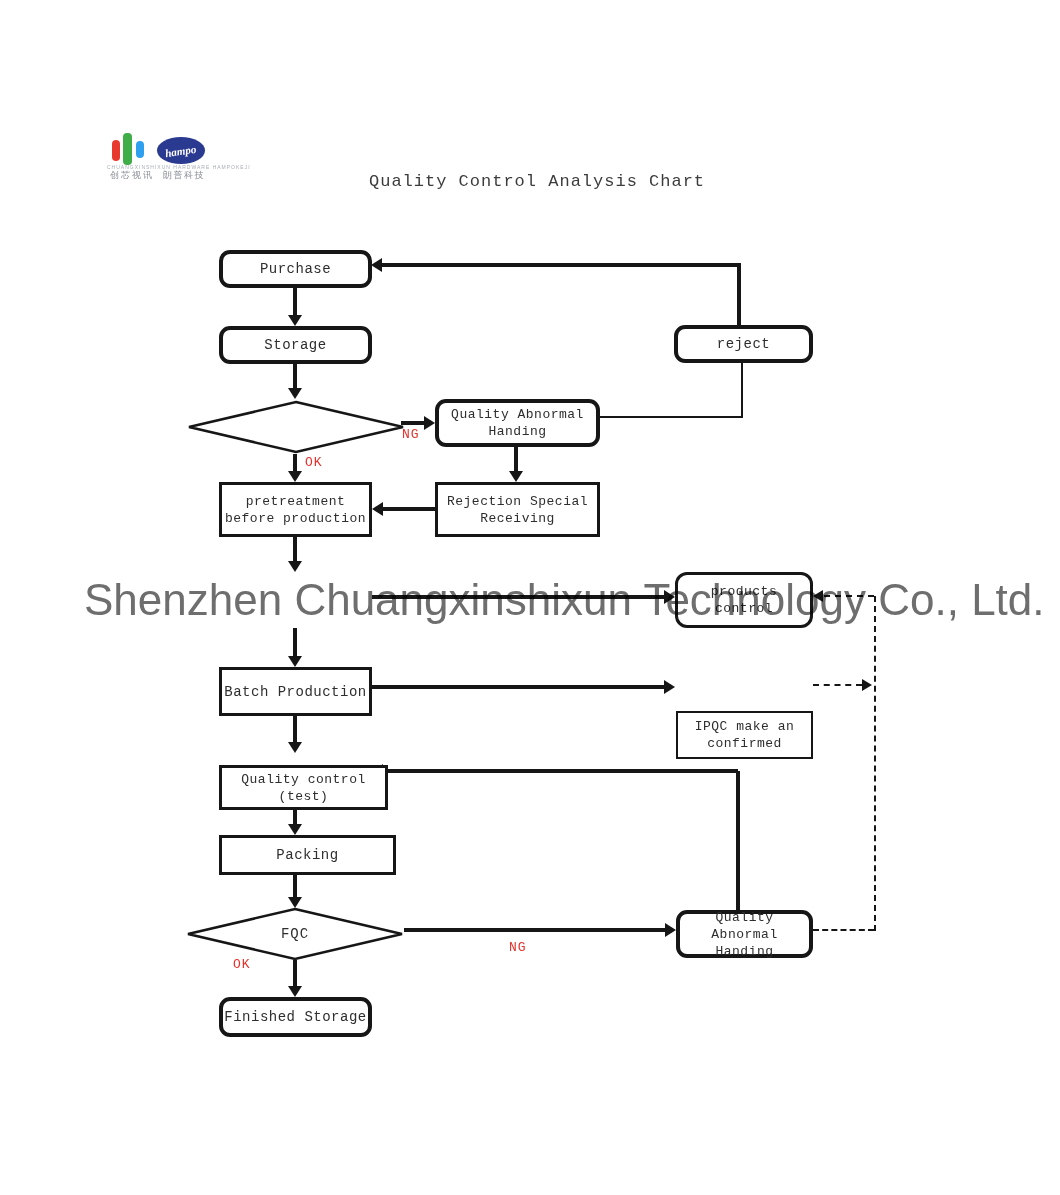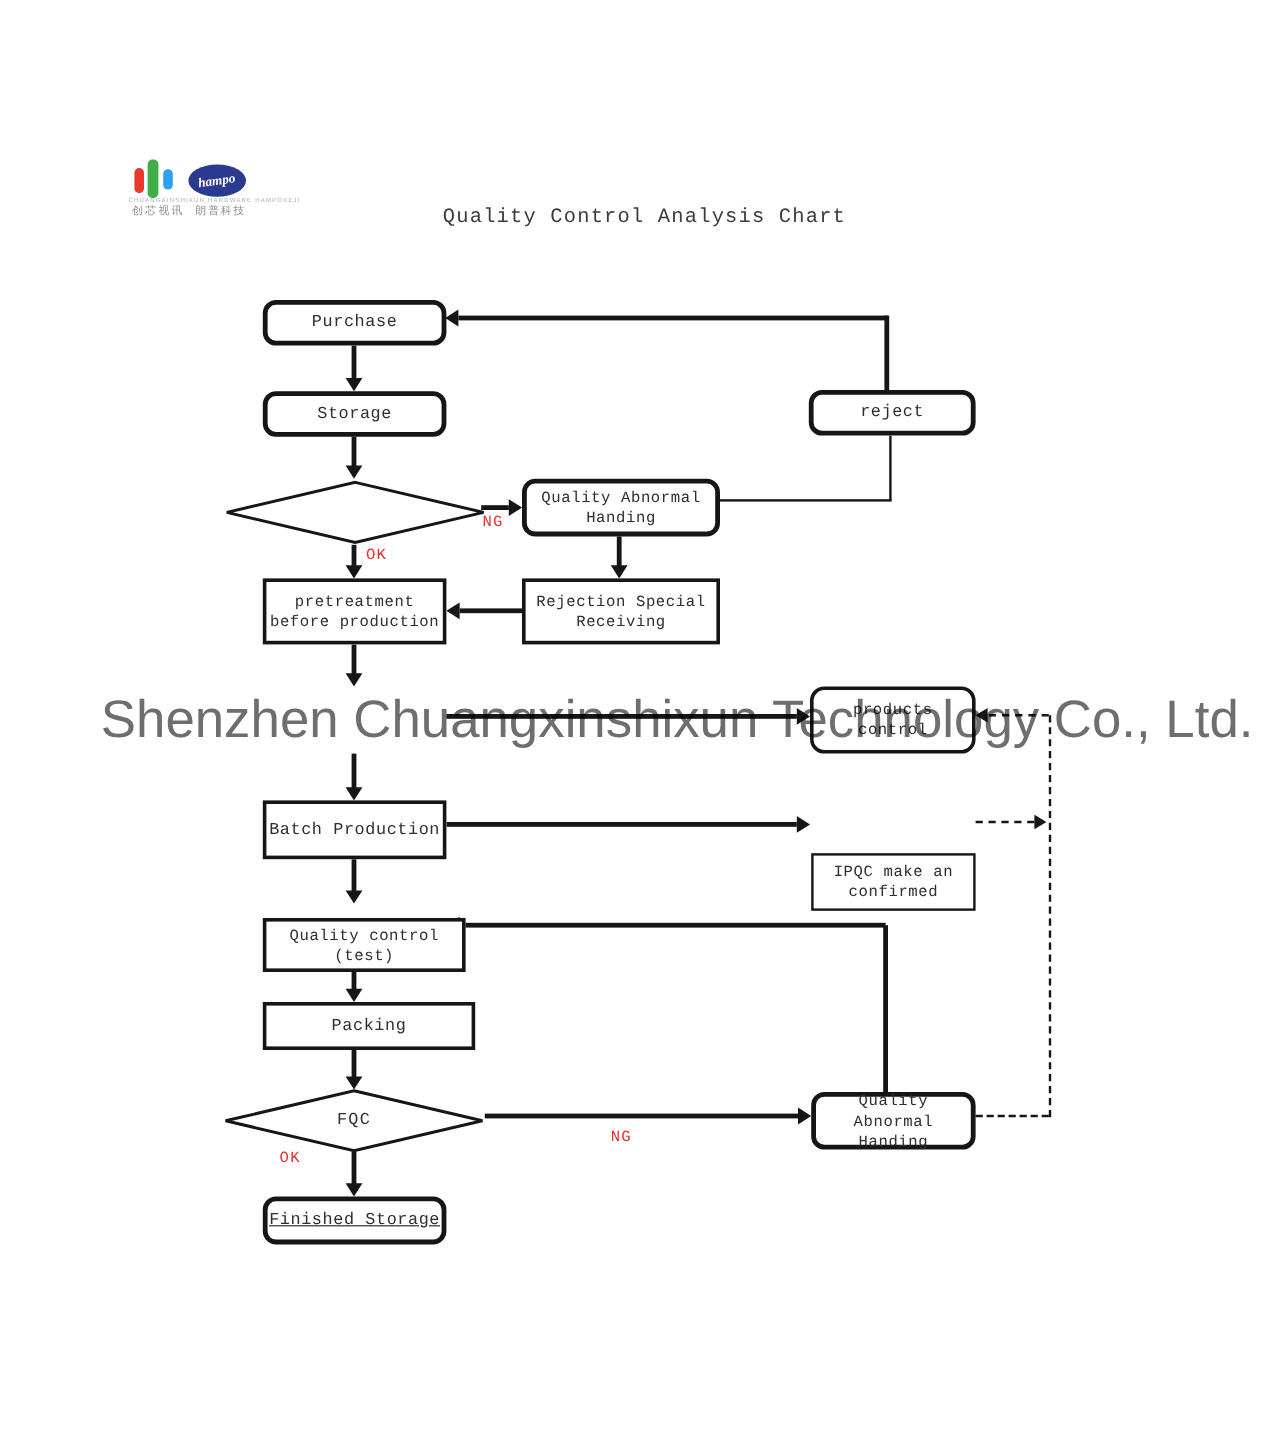--- a/index.html
+++ b/index.html
@@ -114,21 +114,21 @@
 
   <div class="box" style="left:219px;top:835px;width:177px;height:40px;">
     <span>Packing</span>
     </div>
 
   <div class="box b4 f13" style="left:676px;top:910px;width:137px;height:48px;">
     <span>Quality Abnormal</span>
     <span>Handing</span>
     </div>
 
-  <div class="box b4" style="left:219px;top:997px;width:153px;height:40px;text-decoration:underline;">
+  <div class="box b4" style="left:219px;top:997px;width:153px;height:40px;">
     <span>Finished Storage</span>
     </div>
 
   <svg class="dia" style="left:186px;top:400px;" width="220" height="54" viewBox="0 0 220 54">
     <polygon points="110,2 217,27 110,52 3,27" fill="#ffffff" style="stroke:var(--line);" stroke-width="2.5"></polygon>
   </svg>
 
   <svg class="dia" style="left:185px;top:907px;" width="220" height="54" viewBox="0 0 220 54">
     <polygon points="110,2 217,27 110,52 3,27" fill="#ffffff" style="stroke:var(--line);" stroke-width="2.5"></polygon>
   </svg>

